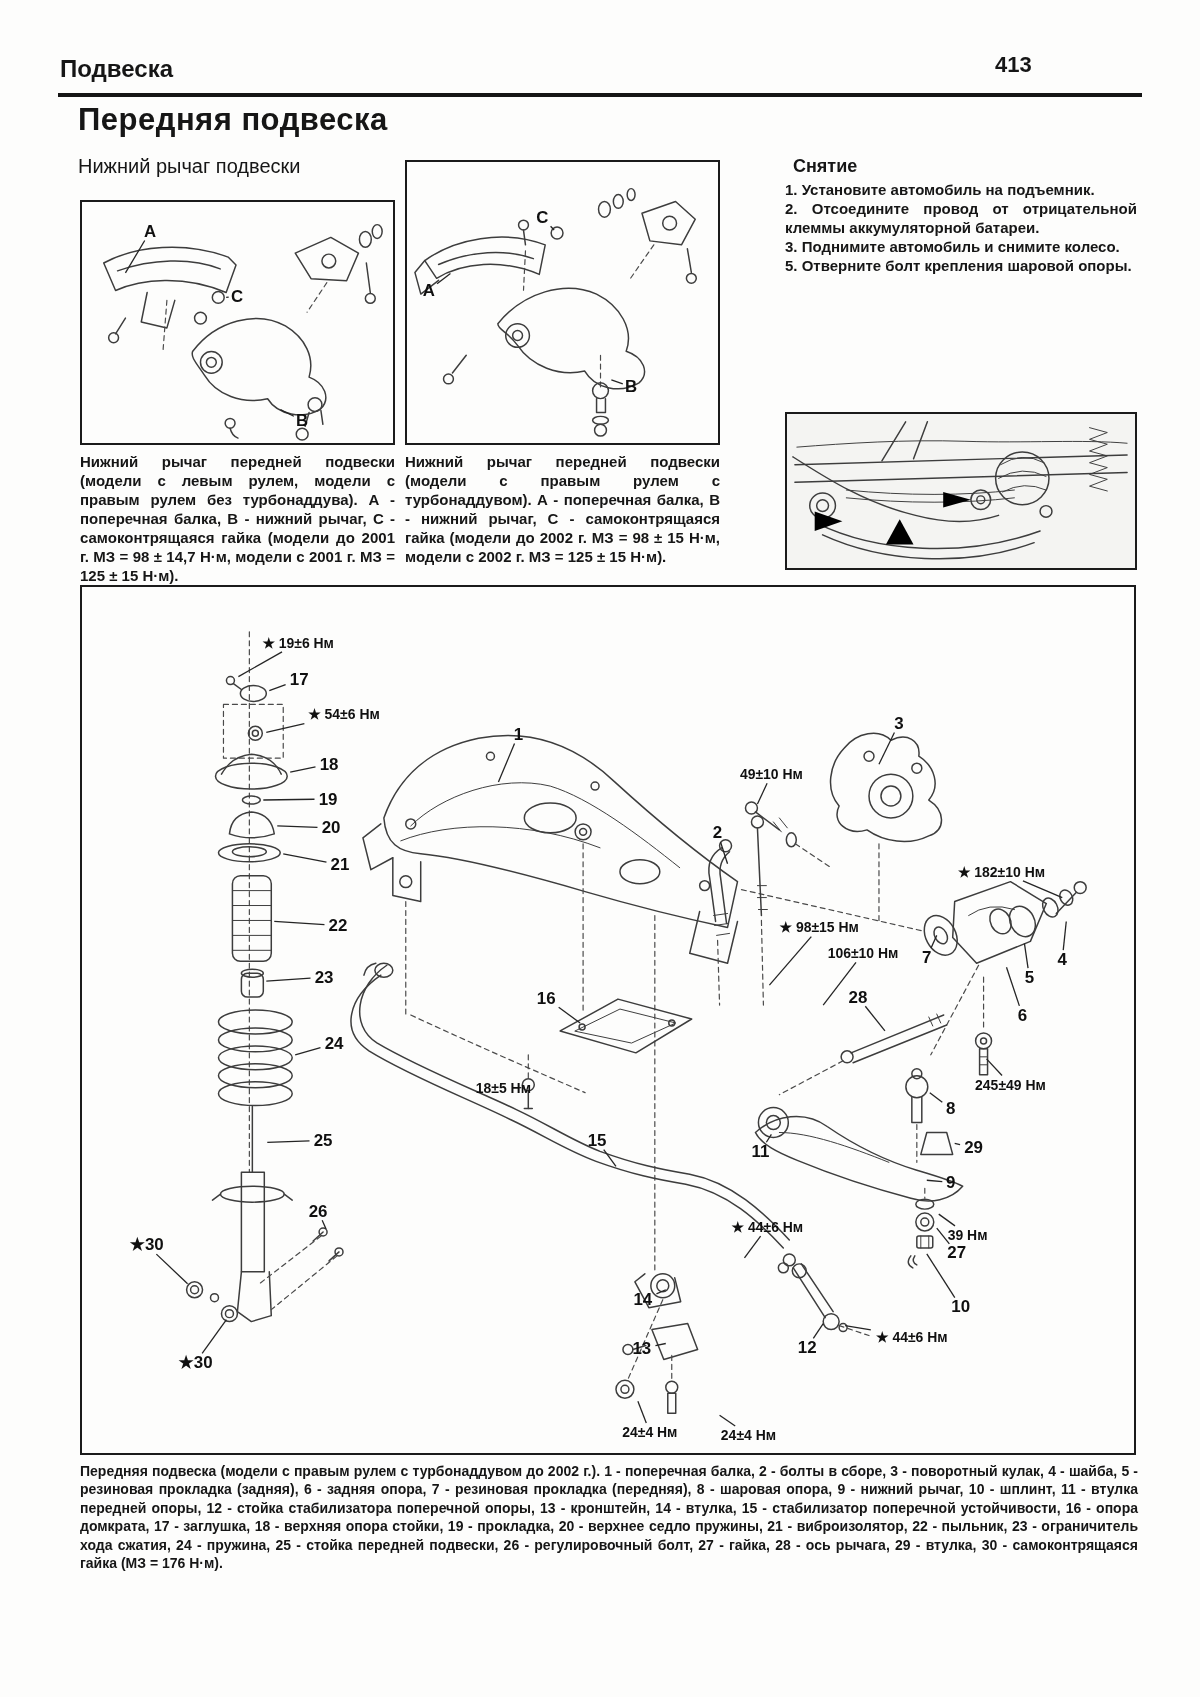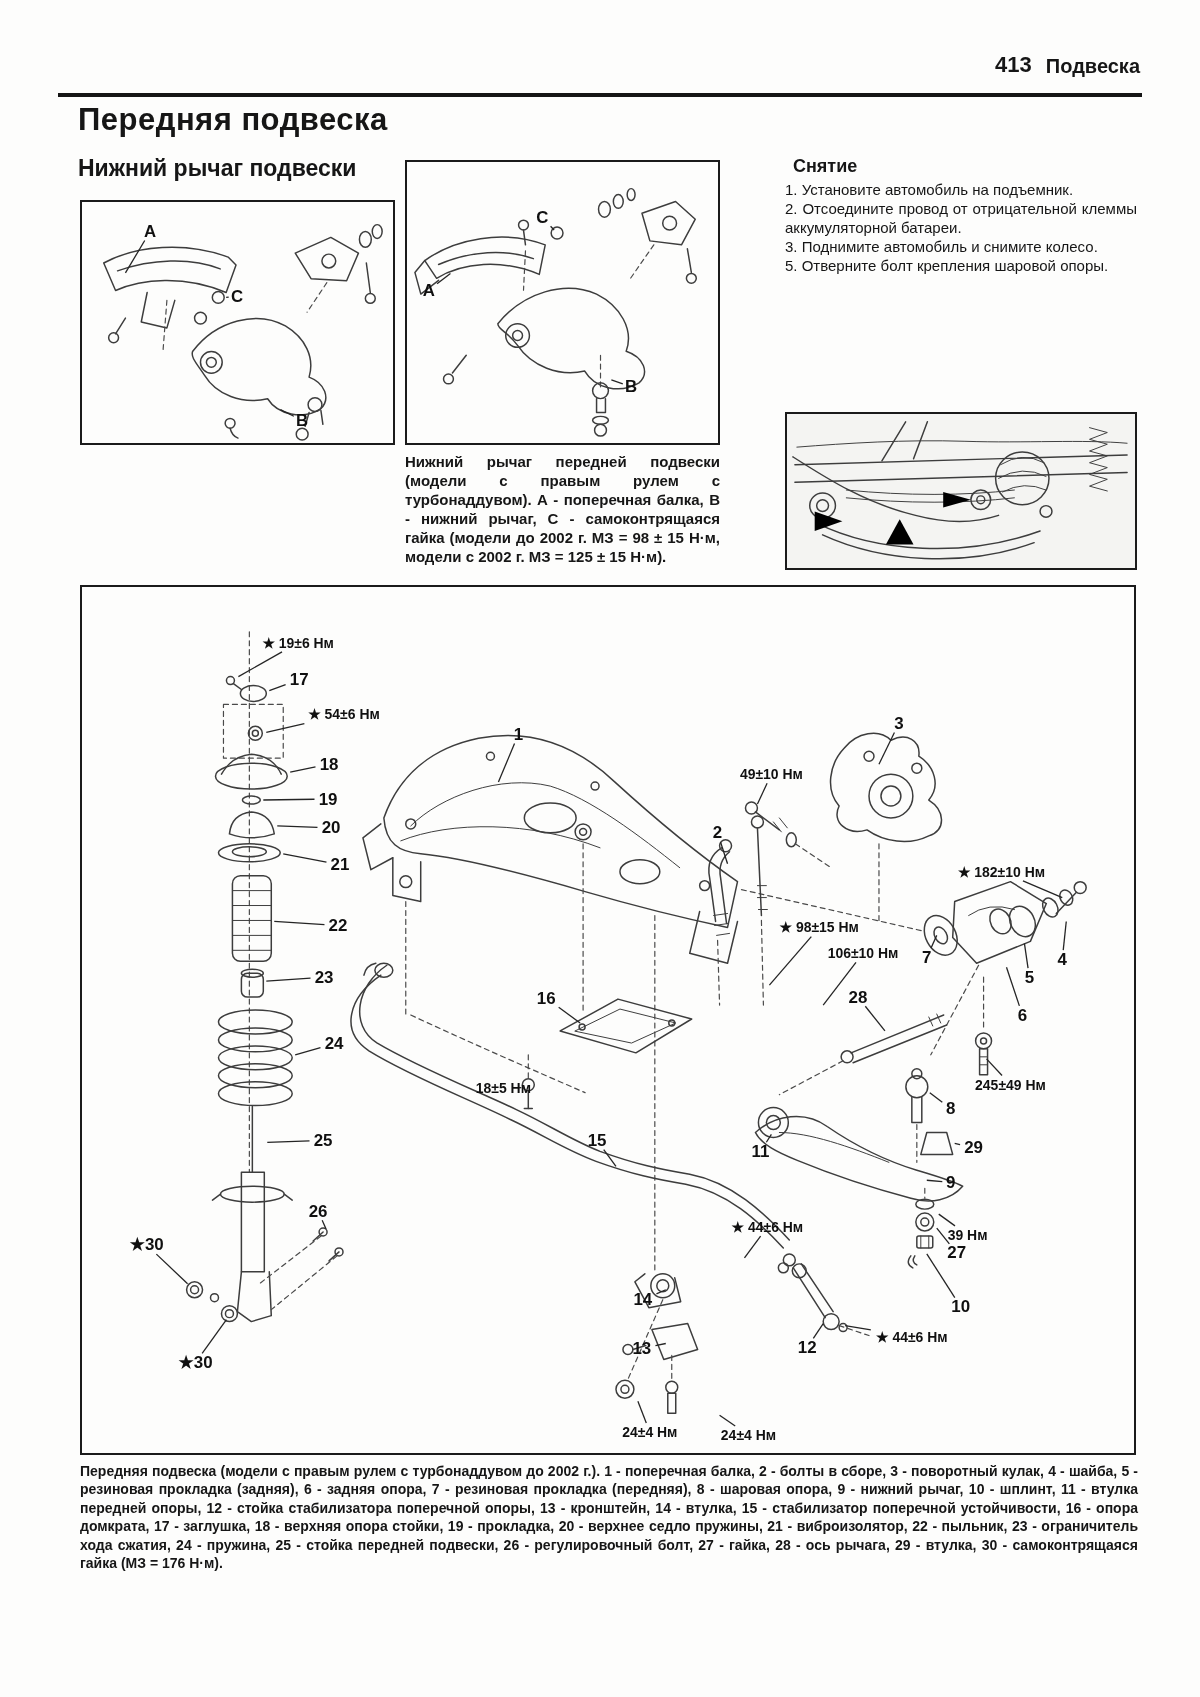--- a/index.html
+++ b/index.html
@@ -1,35 +1,35 @@
 <!DOCTYPE html>
 <html><head>
 <meta charset="utf-8">
 <style>
   html,body{margin:0;padding:0;background:#ffffff;}
   .page{
     position:relative;width:1200px;height:1697px;background:#fdfdfc;
     font-family:"Liberation Sans",sans-serif;color:#161616;overflow:hidden;
   }
-  .hdr-section{position:absolute;top:55px;left:60px;width:1080px;text-align:right;
-    font-size:20px;font-weight:bold;}
+  .hdr-section{position:absolute;top:55px;left:60px;width:1080px;text-align:left;
+    font-size:24px;font-weight:bold;}
   .hdr-page{position:absolute;top:52px;left:995px;width:145px;text-align:left;
     font-size:22px;font-weight:bold;}
   .hdr-rule{position:absolute;top:93px;left:58px;width:1084px;height:4px;background:#151515;}
   .title{position:absolute;top:102px;left:78px;font-size:31px;font-weight:bold;letter-spacing:.5px;}
-  .subtitle{position:absolute;top:155px;left:78px;font-size:23px;font-weight:bold;}
+  .subtitle{position:absolute;top:155px;left:78px;font-size:20px;font-weight:normal;}
   .figbox{position:absolute;border:2px solid #1b1b1b;background:#fdfdfc;box-sizing:border-box;}
   #box1{left:80px;top:200px;width:315px;height:245px;}
   #box2{left:405px;top:160px;width:315px;height:285px;}
   #photobox{left:785px;top:412px;width:352px;height:158px;background:#f4f4f2;}
   #bigbox{left:80px;top:585px;width:1056px;height:870px;}
   .figbox svg{display:block;width:100%;height:100%;}
   .removal{position:absolute;left:785px;top:156px;width:352px;}
   .removal h3{margin:0 0 4px 8px;font-size:18px;font-weight:bold;}
-  .step{font-size:15px;font-weight:normal;line-height:1.26;text-align:justify;margin:0;}
+  .step{font-size:15px;font-weight:bold;line-height:1.26;text-align:justify;margin:0;}
   .cap{position:absolute;font-size:15px;font-weight:bold;line-height:1.27;text-align:justify;}
   #cap1{left:80px;top:452px;width:315px;}
   #cap2{left:405px;top:452px;width:315px;}
   #capbottom{left:80px;top:1462px;width:1058px;font-size:14px;line-height:1.32;}
   
   .sk path,.sk line,.sk rect,.sk circle,.sk ellipse,.sk polyline{
     fill:none;stroke:#3d3d3d;stroke-width:1.5;stroke-linecap:round;stroke-linejoin:round;}
   .sk .dash{stroke-dasharray:5 4;stroke-width:1.2;stroke:#4a4a4a;}
   .sk .thin{stroke-width:1;}
   .sk .fill{fill:#000;stroke:none;}
@@ -150,20 +150,21 @@
         <circle cx="196" cy="88" r="10"></circle>
           <circle cx="196" cy="88" r="4"></circle>
         <circle cx="262" cy="100" r="6"></circle>
         <polygon class="fill" points="28,100 56,110 28,120"></polygon>
         <polygon class="fill" points="100,134 114,108 128,134"></polygon>
         <polygon class="fill" points="158,80 186,88 158,96"></polygon>
       </g>
     </svg>
   </div>
 
+  <div class="cap" id="cap1">Нижний рычаг передней подвески (модели с левым рулем, модели с правым рулем без турбонаддува). А - поперечная балка, В - нижний рычаг, С - самоконтрящаяся гайка (модели до 2001 г. МЗ = 98 ± 14,7 Н·м, модели с 2001 г. МЗ = 125 ± 15 Н·м).</div>
   <div class="cap" id="cap2">Нижний рычаг передней подвески (модели с правым рулем с турбонаддувом). А - поперечная балка, В - нижний рычаг, С - самоконтрящаяся гайка (модели до 2002 г. МЗ = 98 ± 15 Н·м, модели с 2002 г. МЗ = 125 ± 15 Н·м).</div>
 
   <div class="figbox" id="bigbox">
     <svg id="svg-main" viewBox="0 0 1056 870" preserveAspectRatio="none">
       <g class="sk">
 
         <line class="dash" x1="168" y1="45" x2="168" y2="588"></line>
         <circle cx="149" cy="94" r="4"></circle>
           <line x1="152" y1="97" x2="160" y2="103"></line>
         <ellipse cx="172" cy="107" rx="13" ry="8"></ellipse>

